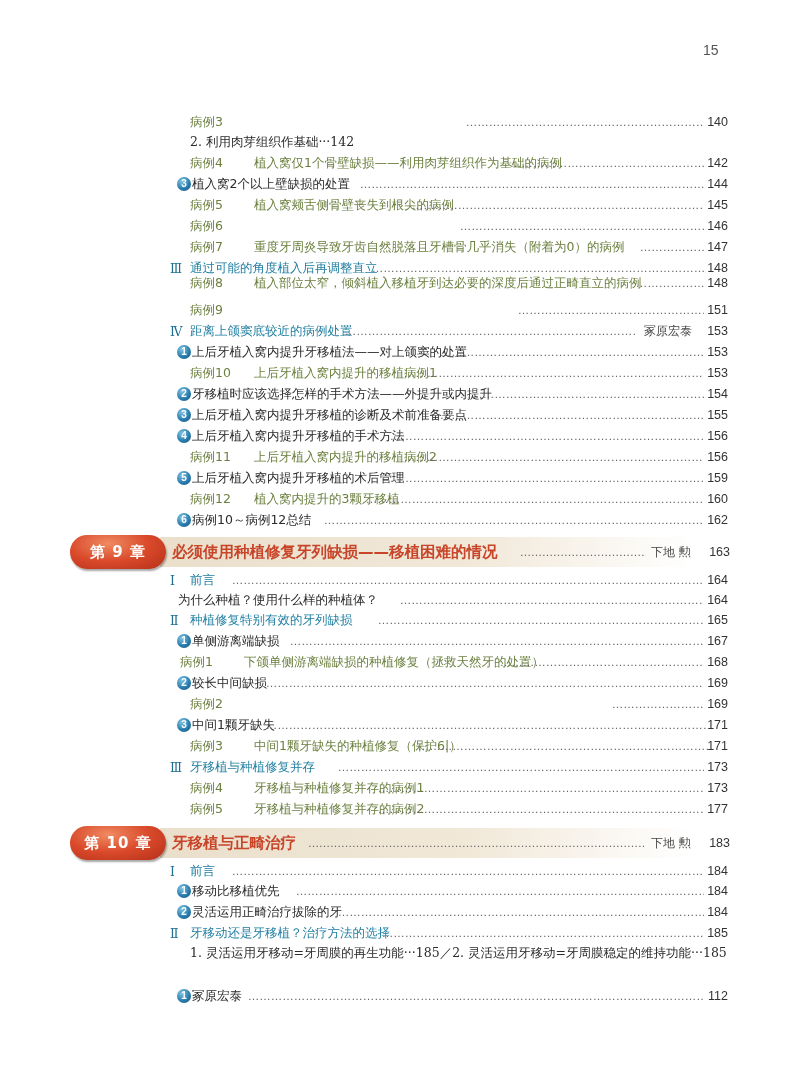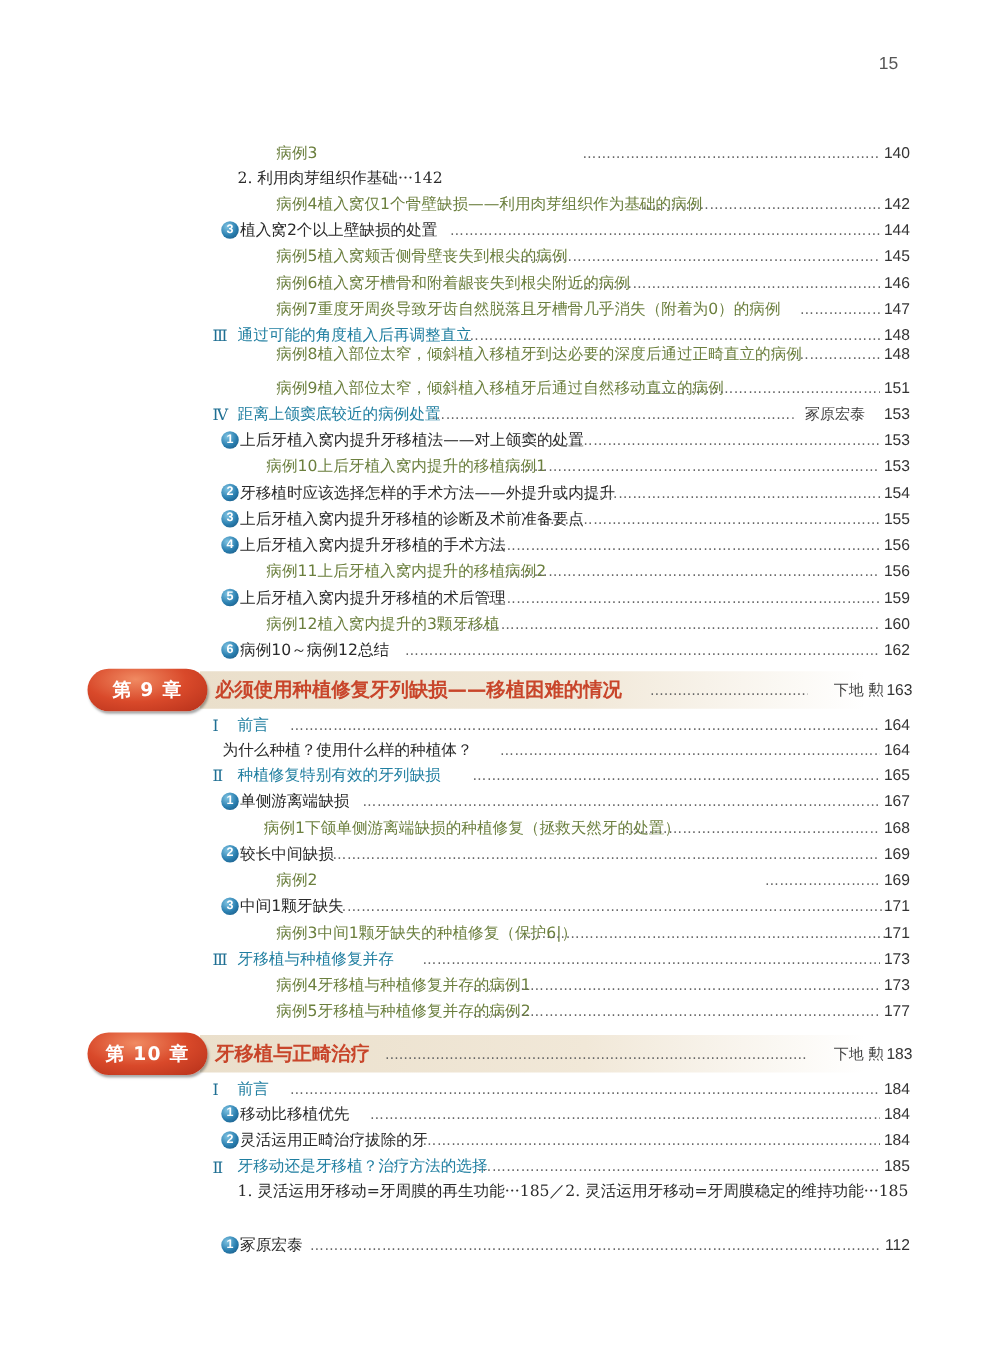--- a/index.html
+++ b/index.html
@@ -11,21 +11,21 @@
   .row { position: absolute; left: 0; width: 790px; height: 22px; display: flex; align-items: center;
          font-size: 12.5px; white-space: nowrap; }
   .row .lead { position: absolute; display: flex; align-items: center; }
   .row .dots { position: absolute; height: 22px; display: flex; align-items: center; overflow: hidden;
                color: #666; font-size: 11px; letter-spacing: 0.5px; }
   .row .dots::before { content: "…………………………………………………………………………………………………………………………………………………………………………………………………………………………………"; }
   .row .author { position: absolute; font-size: 12px; color: #444; font-family: "DejaVu Serif", serif; }
   .row .pg { position: absolute; right: 62px; font-size: 12.5px; color: #333;
              font-family: "Liberation Sans", sans-serif; }
   .case { color: #6b7f3e; }
-  .case .cl { display: inline-block; width: 64px; text-align: right; }
+  .case .cl { display: inline-block; width: 64px; }
   .sec { color: #1f7ea0; }
   .roman { position: absolute; left: 170px; color: #1f6f93; font-family: "DejaVu Serif", serif; font-size: 12.5px; }
   .plain { color: #2a2a2a; }
   .sub-serif { color: #2a2a2a; font-family: "DejaVu Serif", serif; font-size: 12.5px; }
   .num-badge { display: inline-block; width: 14px; height: 14px; border-radius: 50%;
                background: radial-gradient(circle at 35% 30%, #7fc3e2 0%, #2a7fb0 55%, #15507a 100%);
                color: #fff; font-size: 10px; line-height: 14px; text-align: center; margin-right: 1px;
                font-family: "Liberation Sans", sans-serif; font-weight: bold; }
   .chapter { position: absolute; left: 70px; width: 660px; height: 34px; }
   .chapter .banner { position: absolute; left: 90px; top: 2px; width: 560px; height: 30px;
@@ -33,21 +33,21 @@
   .chapter .badge { position: absolute; left: 0; top: 0; width: 96px; height: 34px; border-radius: 17px;
                     background: radial-gradient(ellipse at 40% 25%, #f08a62 0%, #d9492a 50%, #b5301a 100%);
                     box-shadow: 1px 2px 2px rgba(0,0,0,0.35); color: #fff; font-weight: bold; font-size: 15px;
                     display: flex; align-items: center; justify-content: center; letter-spacing: 1px; }
   .chapter .title { position: absolute; left: 102px; top: 0; height: 34px; line-height: 34px;
                     color: #c8452a; font-weight: bold; font-size: 15.5px; white-space: nowrap; }
   .chapter .dots { position: absolute; top: 0; height: 34px; display: flex; align-items: center; overflow: hidden;
                    color: #666; font-size: 11px; }
   .chapter .dots::before { content: "…………………………………………………………………………………………………………………………………………………………"; }
   .chapter .author { position: absolute; top: 0; line-height: 34px; font-size: 12px; color: #444;
-                     font-family: "DejaVu Serif", serif; margin-left: 16px; }
+                     font-family: "DejaVu Serif", serif; }
   .chapter .pg { position: absolute; right: 0; top: 0; line-height: 34px; font-size: 12.5px; color: #333;
                  font-family: "Liberation Sans", sans-serif; }
   .wrap-row { position: absolute; left: 190px; width: 540px; font-family: "DejaVu Serif", serif;
               font-size: 12.5px; line-height: 22px; color: #2a2a2a; }
 </style>
 </head>
 <body>
 
 <div class="page-number">15</div>
 
@@ -83,21 +83,20 @@
     <span class="lead case" style="left:190px">
         <span class="cl">病例5</span>
         <span>植入窝颊舌侧骨壁丧失到根尖的病例</span>
       </span>
     <span class="dots" style="left:412px;width:292px"></span>
     <span class="pg">145</span>
   </div>
   <div class="row" style="top:215px">
     <span class="lead case" style="left:190px">
         <span class="cl">病例6</span>
-        <span>植入窝牙槽骨和附着龈丧失到根尖附近的病例</span>
       </span>
     <span class="dots" style="left:460px;width:244px"></span>
     <span class="pg">146</span>
   </div>
   <div class="row" style="top:236px">
     <span class="lead case" style="left:190px">
         <span class="cl">病例7</span>
         <span>重度牙周炎导致牙齿自然脱落且牙槽骨几乎消失（附着为0）的病例</span>
       </span>
     <span class="dots" style="left:640px;width:64px"></span>
@@ -113,21 +112,20 @@
     <span class="lead case" style="left:190px">
         <span class="cl">病例8</span>
         <span>植入部位太窄，倾斜植入移植牙到达必要的深度后通过正畸直立的病例</span>
       </span>
     <span class="dots" style="left:636px;width:68px"></span>
     <span class="pg">148</span>
   </div>
   <div class="row" style="top:299px">
     <span class="lead case" style="left:190px">
         <span class="cl">病例9</span>
-        <span>植入部位太窄，倾斜植入移植牙后通过自然移动直立的病例</span>
       </span>
     <span class="dots" style="left:518px;width:186px"></span>
     <span class="pg">151</span>
   </div>
   <div class="row" style="top:320px">
     <span class="roman">Ⅳ</span>
     <span class="lead sec" style="left:190px">距离上颌窦底较近的病例处置</span>
     <span class="dots" style="left:345px;width:290px"></span>
     <span class="author" style="left:644px">冢原宏泰</span>
     <span class="pg">153</span>

